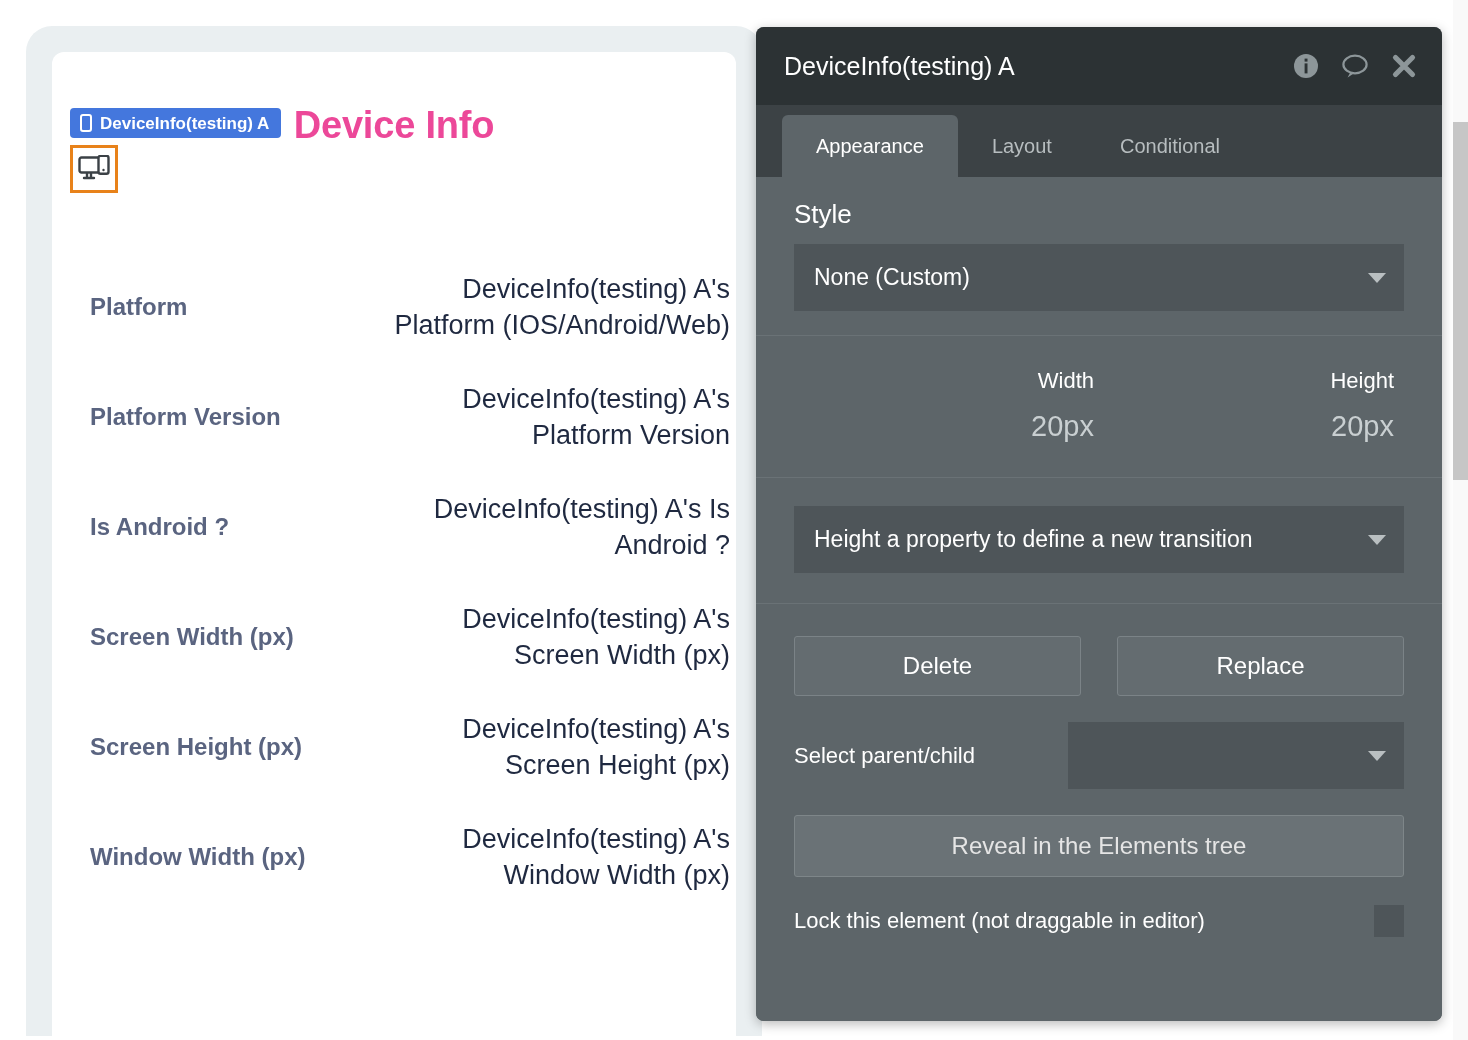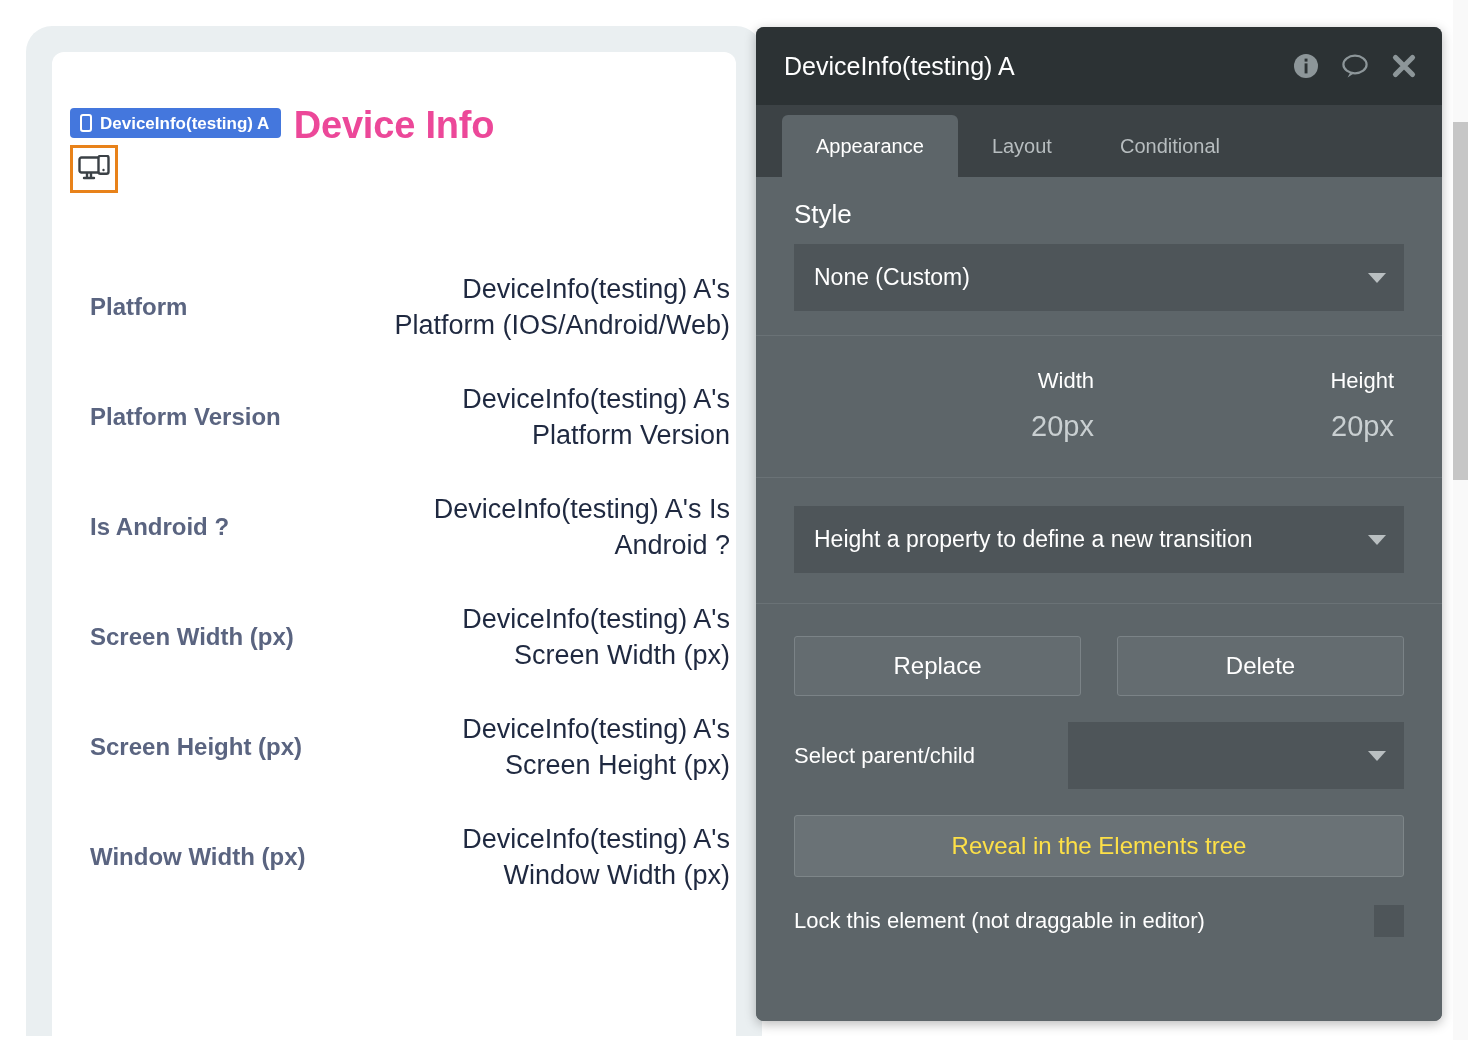--- a/index.html
+++ b/index.html
@@ -241,21 +241,21 @@
     align-items: center;
     justify-content: center;
     box-sizing: border-box;
     cursor: pointer;
   }
   .wide-btn {
     height: 62px;
     background: #6a7276;
     border: 1px solid #7e8689;
     border-radius: 3px;
-    color: #fde047;
+    color: #e5e5e5;
     font-size: 24px;
     display: flex;
     align-items: center;
     justify-content: center;
     box-sizing: border-box;
     margin-bottom: 28px;
     cursor: pointer;
   }
   .inline-row { display: flex; align-items: center; margin-bottom: 26px; }
   .inline-label { color: #ffffff; font-size: 22px; flex: 0 0 auto; }
@@ -398,22 +398,22 @@
 
     <div class="section" style="padding-top:28px;padding-bottom:30px;">
       <div class="select-box">
         <span class="sel-text">Height a property to define a new transition</span>
         <span class="caret"></span>
       </div>
     </div>
 
     <div class="section" style="border-bottom:none;padding-top:32px;">
       <div class="btn-row">
+        <div class="btn">Delete</div>
         <div class="btn">Replace</div>
-        <div class="btn">Delete</div>
       </div>
 
       <div class="inline-row">
         <span class="inline-label">Select parent/child</span>
         <span class="inline-ctrl">
           <span class="select-box" style="display:flex;">
             <span class="sel-text"></span>
             <span class="caret"></span>
           </span>
         </span>

